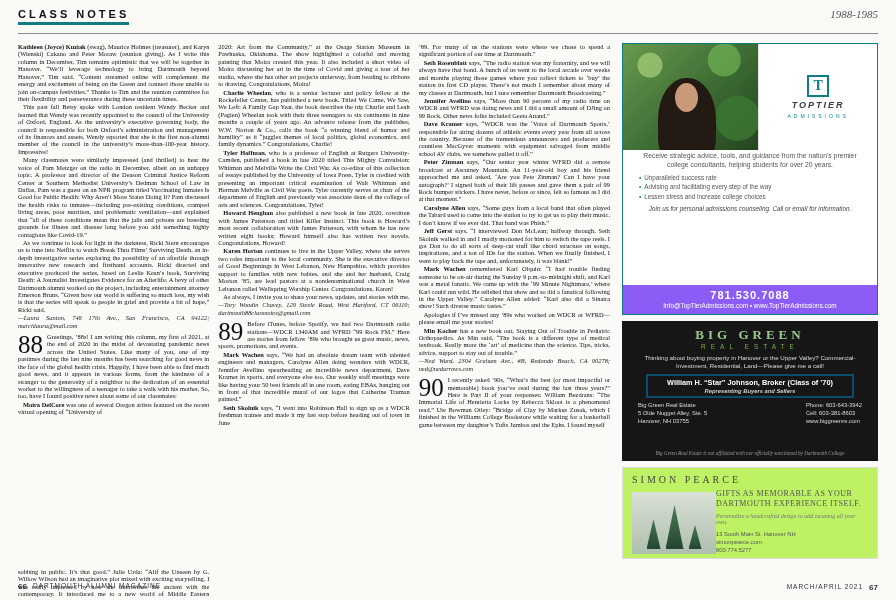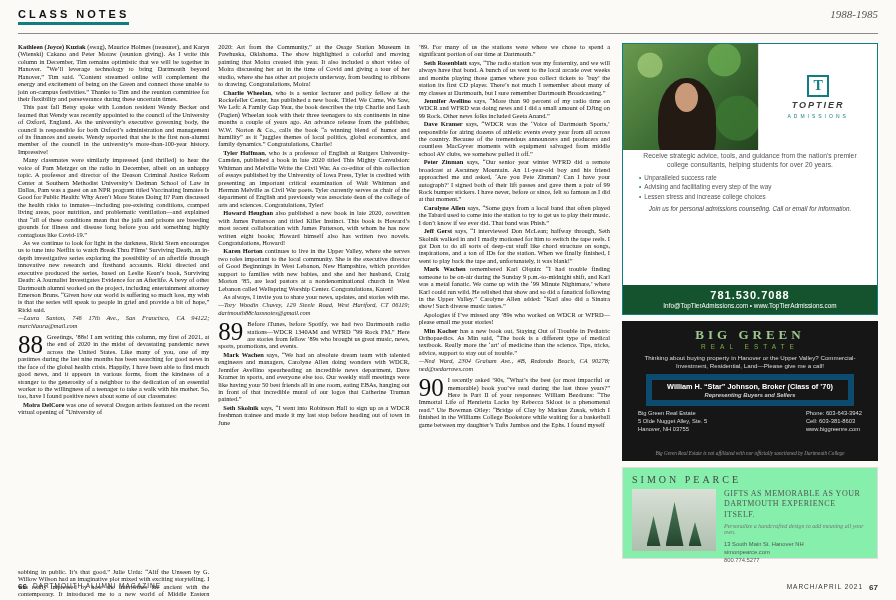--- a/index.html
+++ b/index.html
@@ -63,49 +63,49 @@
   .tt-headline { color:#0f7e84; font-family:"Liberation Sans", sans-serif;
                  font-weight:bold; font-size:9.5px; text-align:center;
                  padding:6px 8px 3px; letter-spacing:.3px; }
   .tt-body { font-family:"Liberation Sans", sans-serif; font-size:6.8px;
              color:#555; text-align:center; padding:1px 14px 3px; line-height:1.35; }
   .tt-bullets { font-family:"Liberation Sans", sans-serif; font-size:6.3px;
                 color:#555; padding:1px 16px; line-height:1.45; }
   .tt-bullet .bdot { color:#0f7e84; margin-right:3px; }
   .tt-cta { font-family:"Liberation Sans", sans-serif; font-size:6.3px;
             font-style:italic; color:#444; text-align:center; padding:3px 14px; }
-  .tt-contact { margin-top:auto; background:#14532d; color:#fff; text-align:center;
+  .tt-contact { margin-top:auto; background:#8b5cf6; color:#fff; text-align:center;
                 padding:4px 4px 5px; }
   .tt-phone { font-family:"Liberation Sans", sans-serif; font-weight:bold;
               font-size:11px; letter-spacing:1px; }
   .tt-site { font-family:"Liberation Sans", sans-serif; font-size:6.4px; margin-top:1px; }
 
   
   .biggreen { background:#161616; color:#fff; height:140px; padding:7px 10px 5px;
               text-align:center; display:flex; flex-direction:column; }
   .bg-name { font-family:"Liberation Serif", serif; font-weight:bold; font-size:13px;
              letter-spacing:4px; color:#9dc88d; line-height:1; }
   .bg-re { font-family:"Liberation Sans", sans-serif; font-size:6.5px;
            letter-spacing:5px; color:#7cb342; margin-top:2px; }
   .bg-tag { font-size:6.2px; color:#ddd; margin-top:4px; line-height:1.3;
             font-family:"Liberation Sans", sans-serif; }
-  .bg-agent { border:6px solid #0c4a6e; margin:4px 14px 0; padding:2px 12px;
+  .bg-agent { border:2px solid #0c4a6e; margin:4px 14px 0; padding:2px 12px;
               font-family:"Liberation Sans", sans-serif; font-weight:bold;
               font-size:7.3px; }
   .bg-agent-sub { font-size:5.8px; font-style:italic; color:#cfcfcf; margin-top:1px; }
   .bg-cols { display:flex; justify-content:space-between; text-align:left;
              font-family:"Liberation Sans", sans-serif; font-size:5.8px;
              color:#dcdcdc; margin-top:4px; padding:0 6px; line-height:1.35; }
   .bg-disc { font-size:5.2px; font-style:italic; color:#9a9a9a; margin-top:auto; }
 
   
-  .simonpearce { background:#86efac; border:1px solid #ddd; height:92px; padding:6px 9px; }
+  .simonpearce { background:#bef264; border:1px solid #ddd; height:92px; padding:6px 9px; }
   .sp-brand { font-family:"Liberation Serif", serif; font-size:10px;
               letter-spacing:3px; color:#444; }
-  .sp-row { display:flex; gap:8px; margin-top:4px; }
+  .sp-row { display:flex; margin-top:4px;align-items:flex-end; }
   .sp-img { width:84px; height:62px; flex:none;
             background:linear-gradient(#d9e0d6,#aebfae);
             display:flex; align-items:flex-end; justify-content:center; gap:5px;
             padding-bottom:5px; }
   .tree { background:linear-gradient(#4a7a58,#24452f);
           clip-path:polygon(50% 0,100% 100%,0 100%); }
   .t1 { width:14px; height:30px; } .t2 { width:18px; height:44px; } .t3 { width:13px; height:24px; }
   .sp-text { flex:1; }
   .sp-head { font-family:"Liberation Serif", serif; font-size:8px; color:#555;
              letter-spacing:.5px; line-height:1.3; }

